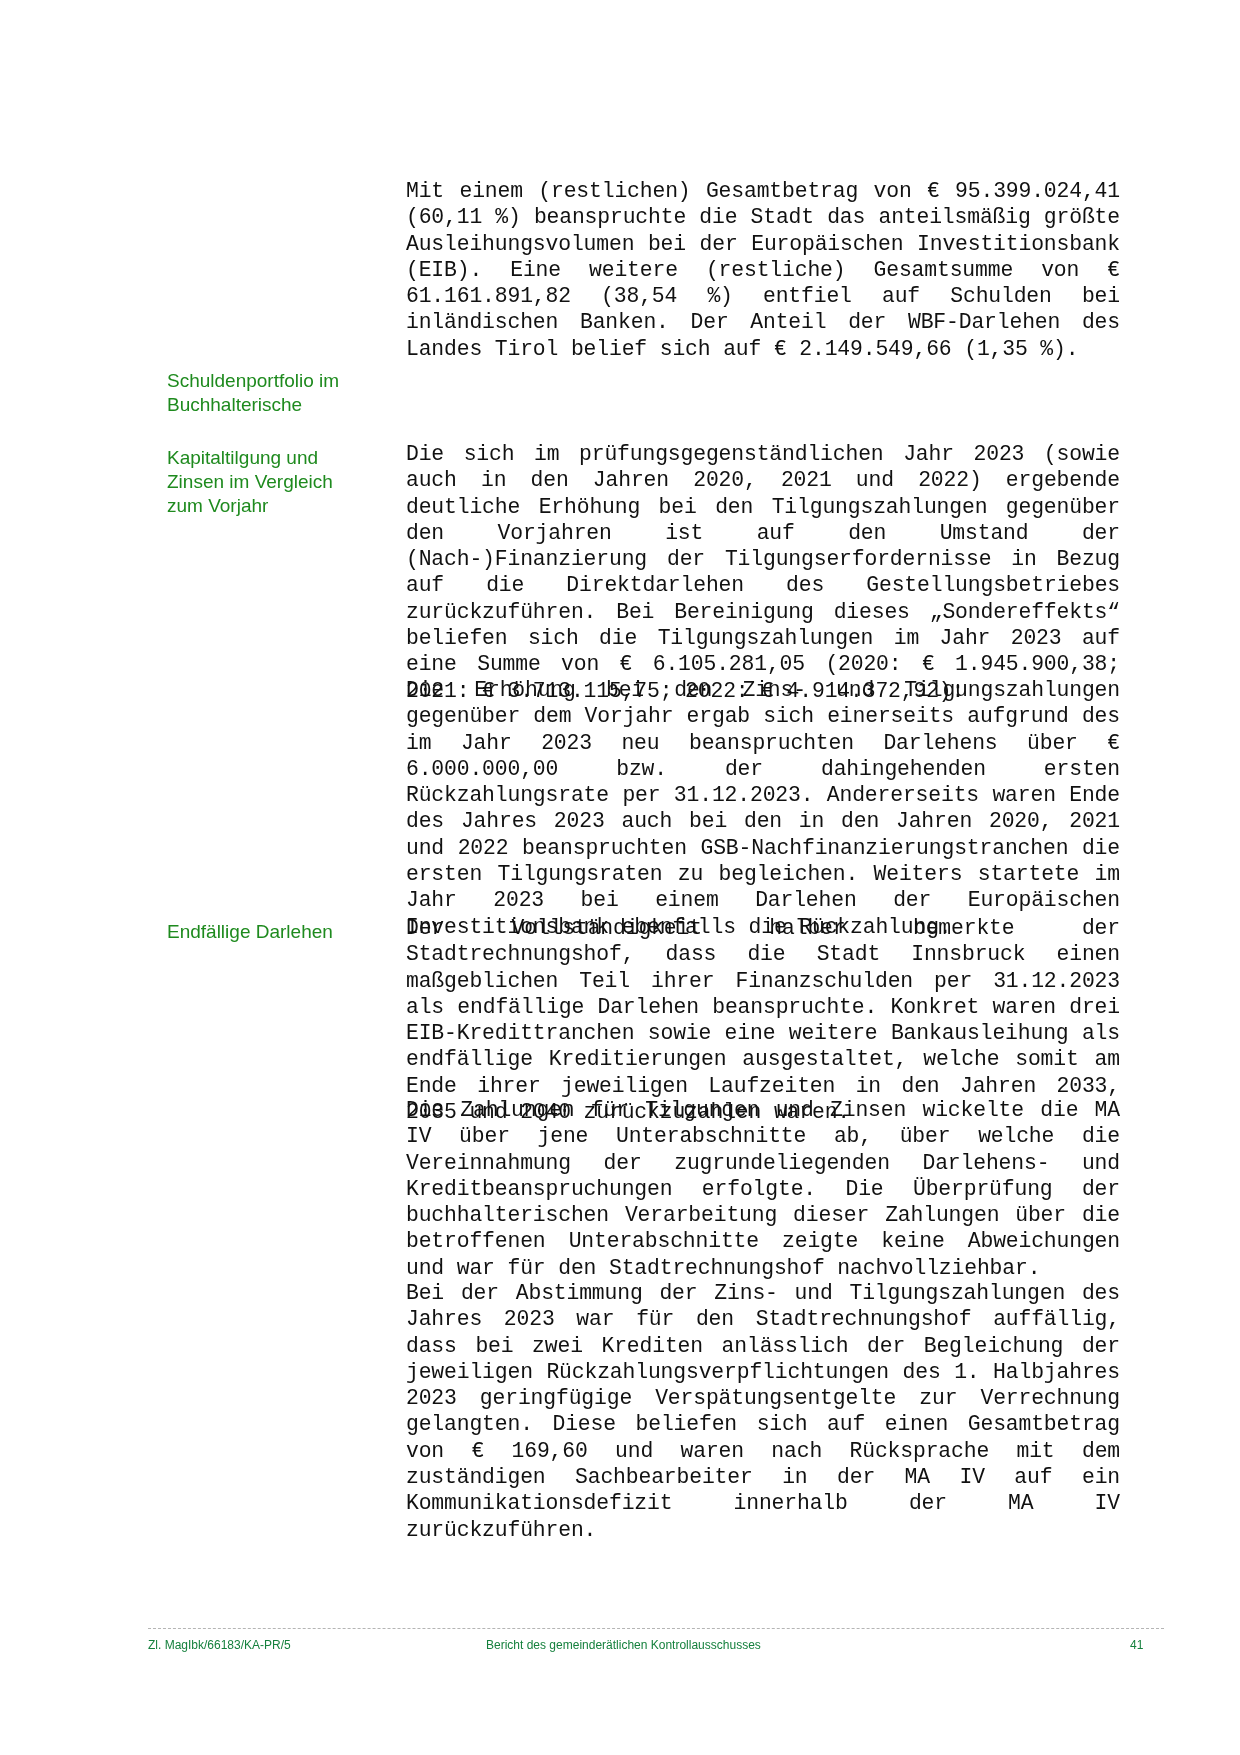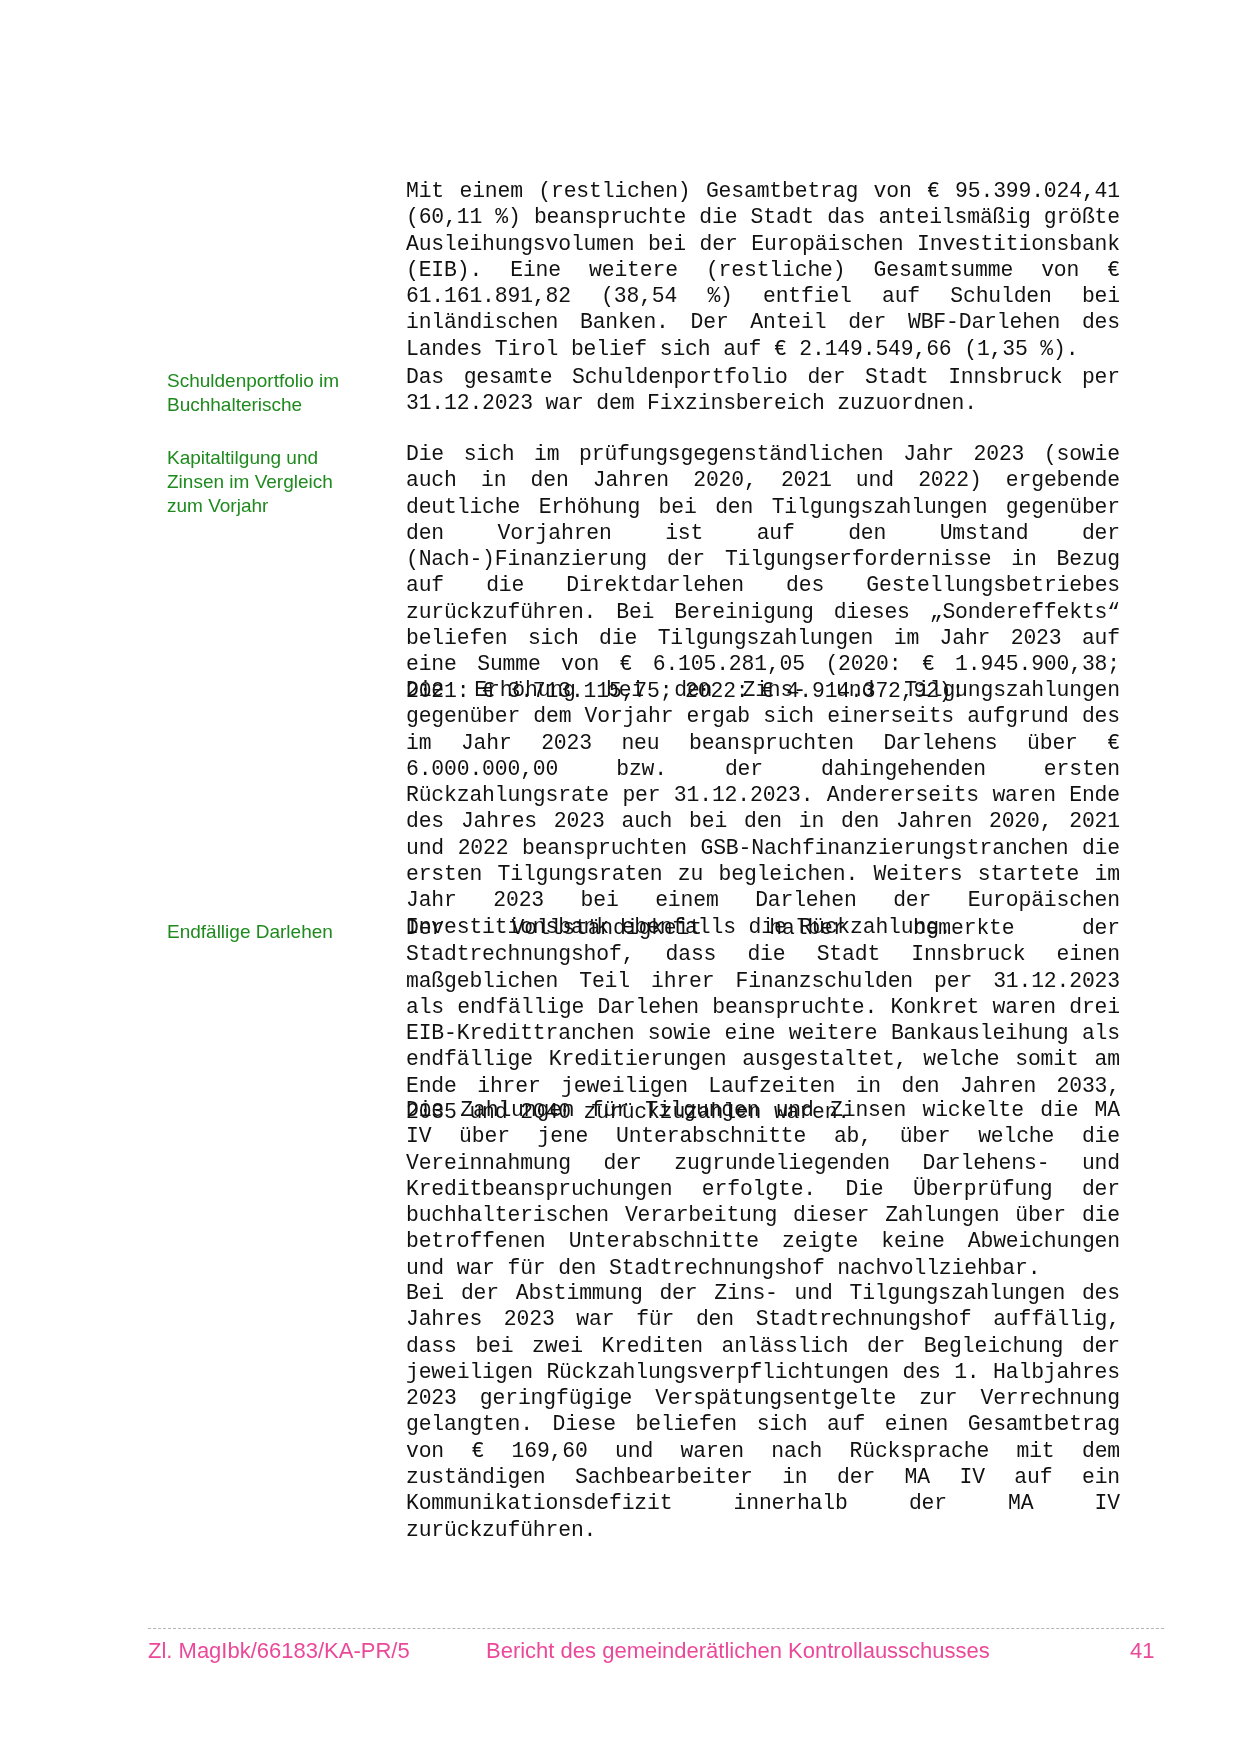--- a/index.html
+++ b/index.html
@@ -16,35 +16,34 @@
       font-family: "Liberation Sans", sans-serif; font-size: 19px; line-height: 24px;
       color: #1e8a1e; margin: 12px;
     }
     .margin-label span { display: block; }
     .footer-line {
       position: absolute; left: 148px; top: 1628px; width: 1016px; height: 0;
       border-top: 1.5px dashed #b5b5b5;
     }
     .footer {
       position: absolute; top: 1638px; font-family: "Liberation Sans", sans-serif;
-      font-size: 22px; color: #ec4899;
+      font-size: 12px; color: #15803d;
     }
   </style>
 </head>
 <body>
 
 <div class="page">
 
   <p class="body-text" style="top:170px;">Mit einem (restlichen) Gesamtbetrag von € 95.399.024,41 (60,11 %) beanspruchte die Stadt das anteilsmäßig größte Ausleihungsvolumen bei der Europäischen Investitionsbank (EIB). Eine weitere (restliche) Gesamtsumme von € 61.161.891,82 (38,54 %) entfiel auf Schulden bei inländischen Banken. Der Anteil der WBF-Darlehen des Landes Tirol belief sich auf € 2.149.549,66 (1,35 %).</p>
 
   <div class="margin-label" style="top:357px;">
     <span>Schuldenportfolio im</span>
     <span>Buchhalterische</span>
   </div>
-  <p class="body-text" style="top:356px;">Das gesamte Schuldenportfolio der Stadt Innsbruck per 31.12.2023 war dem Fixzinsbereich zuzuordnen.</p>
 
   <div class="margin-label" style="top:434px;">
     <span>Kapitaltilgung und</span>
     <span>Zinsen im Vergleich</span>
     <span>zum Vorjahr</span>
   </div>
   <p class="body-text" style="top:433px;">Die sich im prüfungsgegenständlichen Jahr 2023 (sowie auch in den Jahren 2020, 2021 und 2022) ergebende deutliche Erhöhung bei den Tilgungszahlungen gegenüber den Vorjahren ist auf den Umstand der (Nach-)Finanzierung der Tilgungserfordernisse in Bezug auf die Direktdarlehen des Gestellungsbetriebes zurückzuführen. Bei Bereinigung dieses „Sondereffekts“ beliefen sich die Tilgungszahlungen im Jahr 2023 auf eine Summe von € 6.105.281,05 (2020: € 1.945.900,38; 2021: € 3.713.115,75; 2022: € 4.914.372,92):</p>
 
   <p class="body-text" style="top:669px;">Die Erhöhung bei den Zins- und Tilgungszahlungen gegenüber dem Vorjahr ergab sich einerseits aufgrund des im Jahr 2023 neu beanspruchten Darlehens über € 6.000.000,00 bzw. der dahingehenden ersten Rückzahlungsrate per 31.12.2023. Andererseits waren Ende des Jahres 2023 auch bei den in den Jahren 2020, 2021 und 2022 beanspruchten GSB-Nachfinanzierungstranchen die ersten Tilgungsraten zu begleichen. Weiters startete im Jahr 2023 bei einem Darlehen der Europäischen Investitionsbank ebenfalls die Rückzahlung.</p>
 

